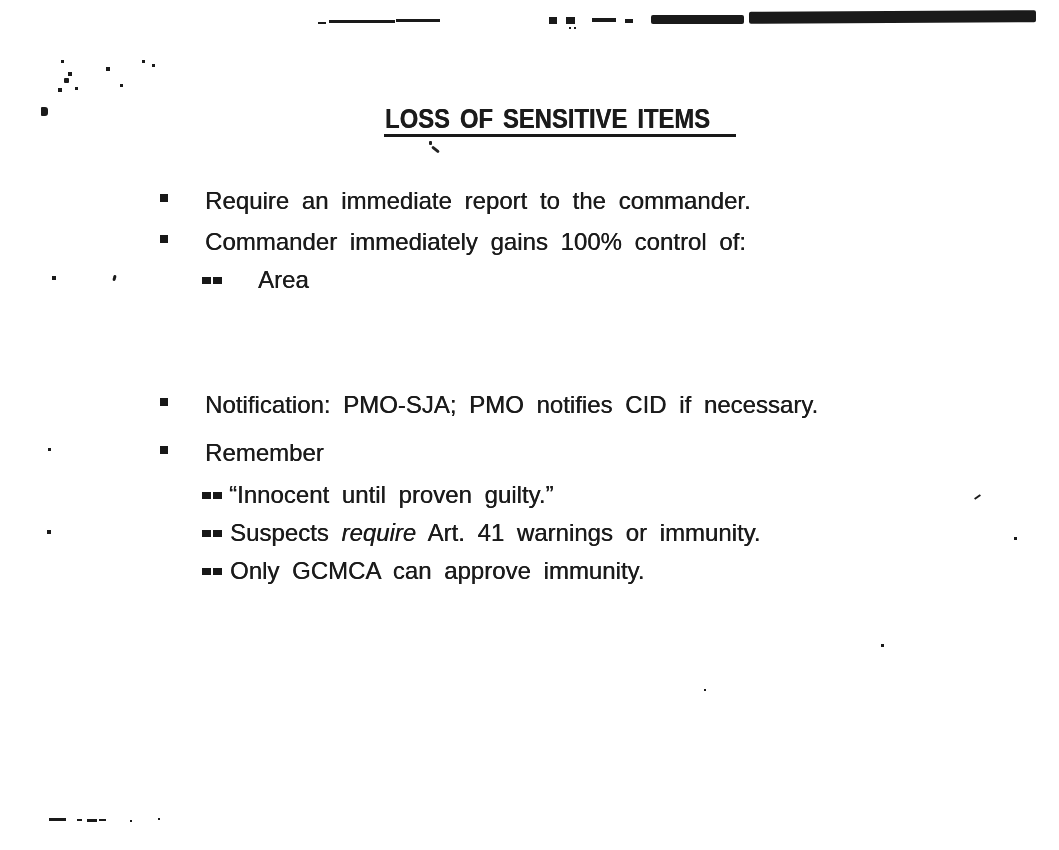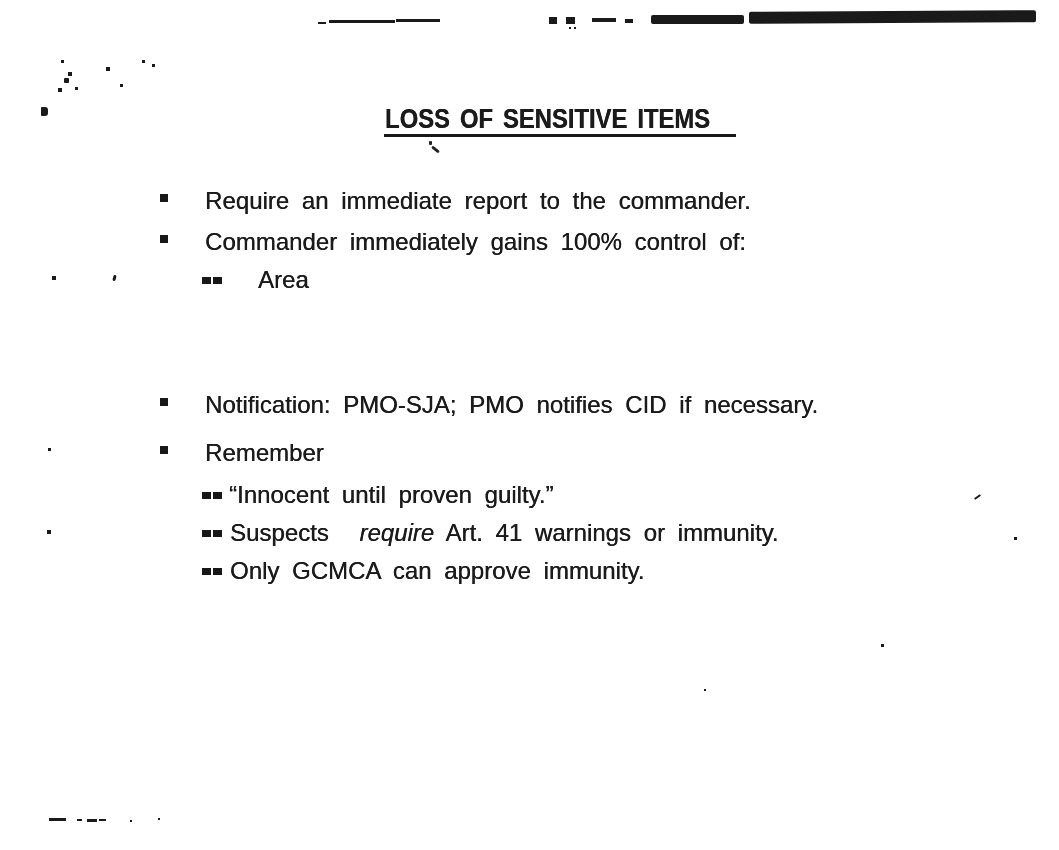--- a/index.html
+++ b/index.html
@@ -40,21 +40,21 @@
   .txt{position:absolute;top:0;}
   .m1{
     position:absolute;left:160px;top:5px;
     width:8px;height:8px;background:#181818;
   }
   .m2{
     position:absolute;left:202px;top:9px;
     width:9px;height:7px;background:#181818;
     box-shadow:11px 0 0 #181818;
   }
-  .row i{font-style:italic;margin-left:18px;}
+  .row i{font-style:italic;}
   .art{position:absolute;background:#1a1a1a;pointer-events:none;}
 </style>
 </head>
 <body>
 
 <div class="page">
 
   <div class="title">LOSS OF SENSITIVE ITEMS</div>
   <div class="title-underline"></div>
   <div class="under-title-dot"></div>

